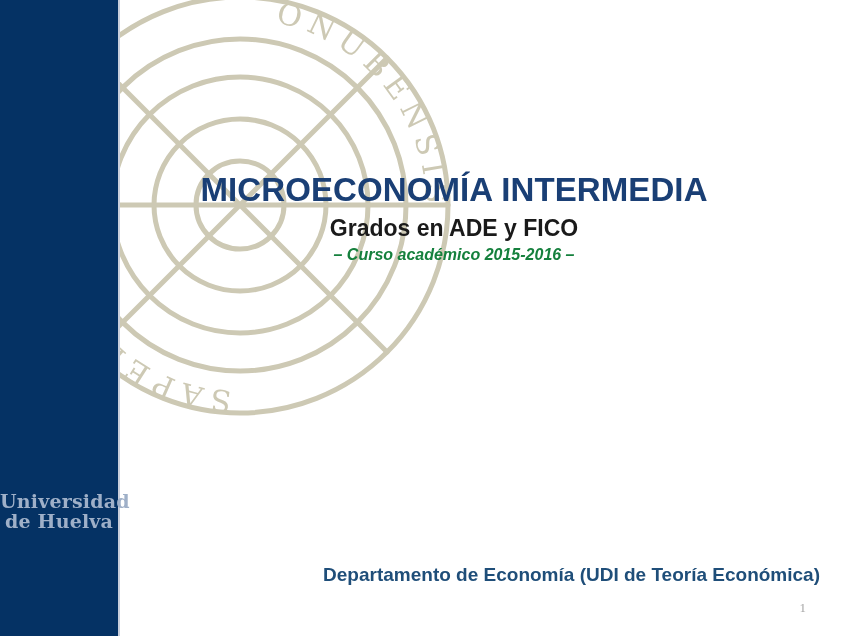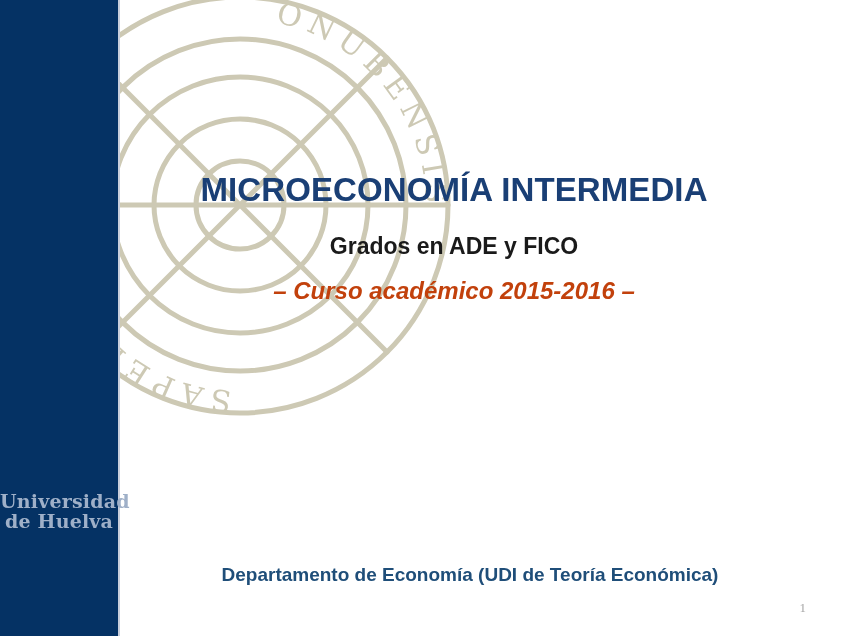--- a/index.html
+++ b/index.html
@@ -85,39 +85,39 @@
     font-size: 33px;
     font-weight: bold;
     letter-spacing: 0.1px;
     line-height: 1.12;
     white-space: nowrap;
   }
   #subtitle-1 {
     color: #1a1a1a;
     font-size: 23px;
     font-weight: bold;
-    margin-top: 24px;
+    margin-top: 6px;
     line-height: 1.15;
   }
   #subtitle-2 {
-    color: #c2410c;
-    font-size: 24px;
+    color: #15803d;
+    font-size: 16px;
     font-weight: bold;
     font-style: italic;
-    margin-top: 18px;
+    margin-top: 5px;
     line-height: 1.15;
   }
 
   
   #footer-dept {
     position: absolute;
     left: 120px;
     top: 564px;
     width: 700px;
-    text-align: center;
+    text-align: right;
     color: #1f4e79;
     font-size: 19px;
     font-weight: bold;
   }
 
   
   #page-number {
     position: absolute;
     right: 42px;
     top: 600px;

